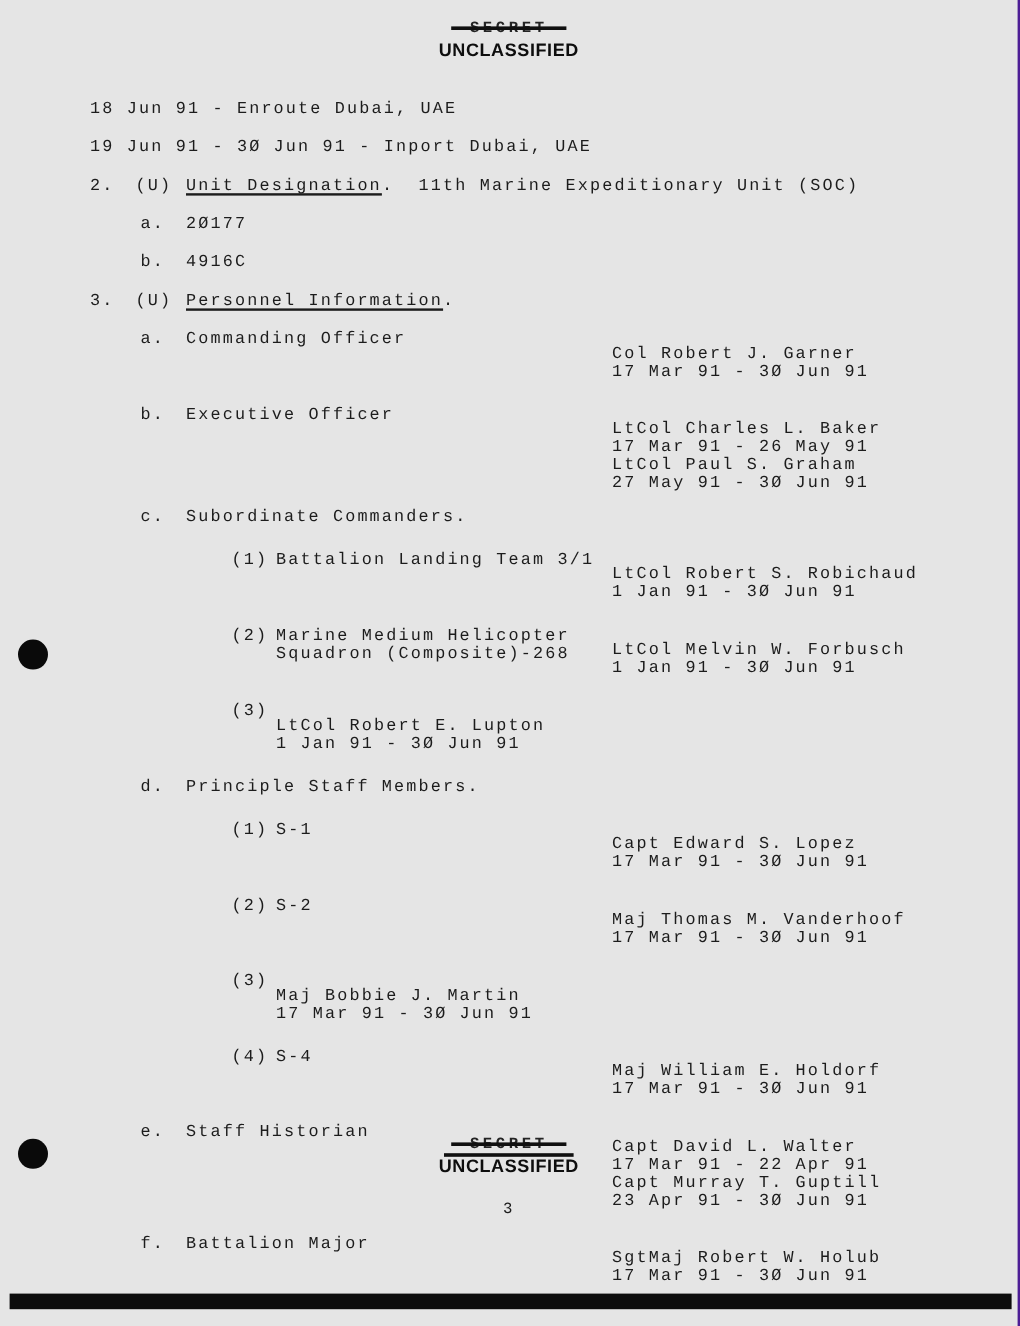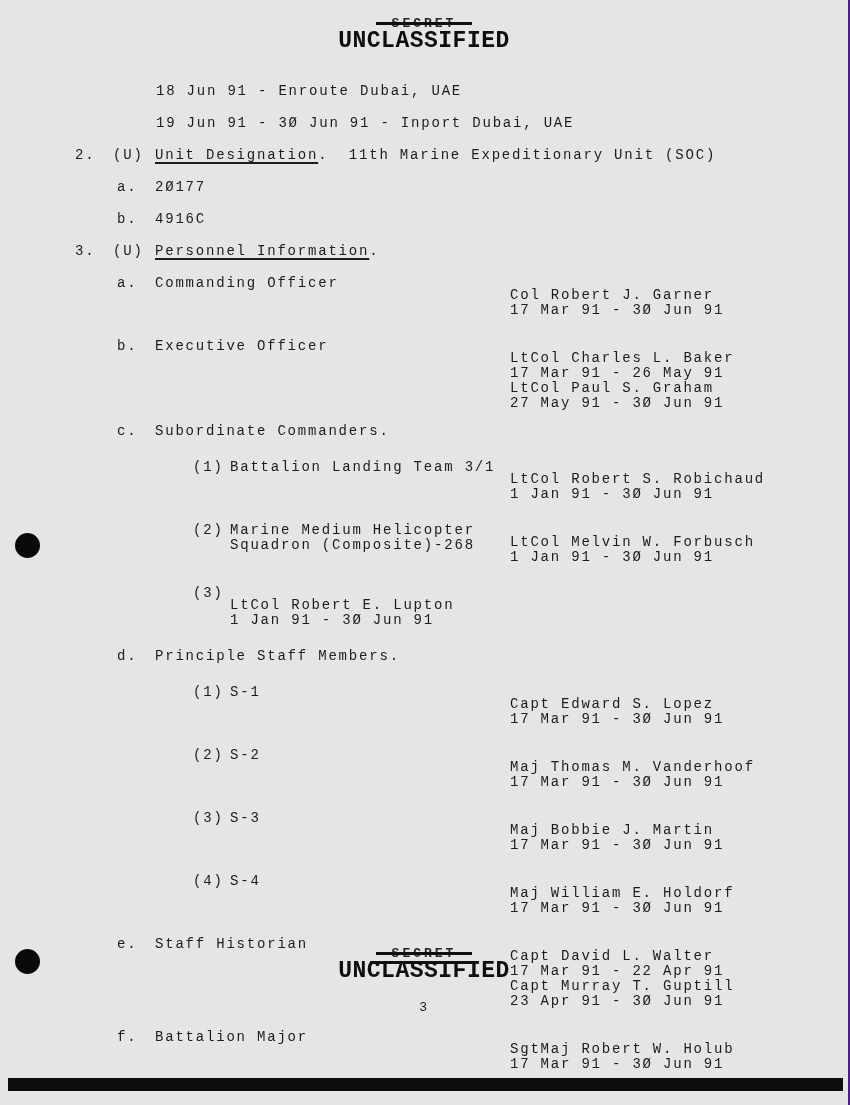--- a/index.html
+++ b/index.html
@@ -56,31 +56,31 @@
   .banner-bottom .secret::before {
     content: "";
     position: absolute;
     left: -22px;
     right: -22px;
     bottom: -3px;
     height: 3px;
     background: #101010;
   }
   .unclass {
-    font-family: Liberation Mono, monospace;
+    font-family: Liberation Sans, sans-serif;
     font-weight: 700;
-    font-size: 23px;
+    font-size: 15px;
     letter-spacing: 0.5px;
     color: #0e0e0e;
     margin-top: 3px;
   }
 
   
   .content { position: absolute; top: 84px; left: 0; width: 100%; }
-  .tline { padding-left: 112px; margin-bottom: 17px; white-space: pre; margin-left: 44px; }
+  .tline { padding-left: 75px; margin-bottom: 17px; white-space: pre; }
 
   .sec { display: flex; padding-left: 75px; margin-bottom: 17px; }
   .snum { width: 38px; flex: none; }
   .smark { width: 42px; flex: none; }
   .stitle { text-decoration: underline; text-underline-offset: 3px; text-decoration-thickness: 1.5px; margin-top: 41px; }
   .srest { white-space: pre; text-align: right; }
 
   .entry { display: flex; padding-left: 117px; }
   .entry .key { width: 38px; flex: none; }
   .entry .label { width: 355px; flex: none; white-space: pre-line; }
@@ -209,21 +209,20 @@
 
     <div class="entry sub m2">
       <span class="key">(2)</span>
       <span class="label">S-2</span>
       <span class="value">Maj Thomas M. Vanderhoof
 17 Mar 91 - 3Ø Jun 91</span>
     </div>
 
     <div class="entry sub m2">
       <span class="key">(3)</span>
-      <span class="label">S-3</span>
       <span class="value">Maj Bobbie J. Martin
 17 Mar 91 - 3Ø Jun 91</span>
     </div>
 
     <div class="entry sub m2">
       <span class="key">(4)</span>
       <span class="label">S-4</span>
       <span class="value">Maj William E. Holdorf
 17 Mar 91 - 3Ø Jun 91</span>
     </div>

